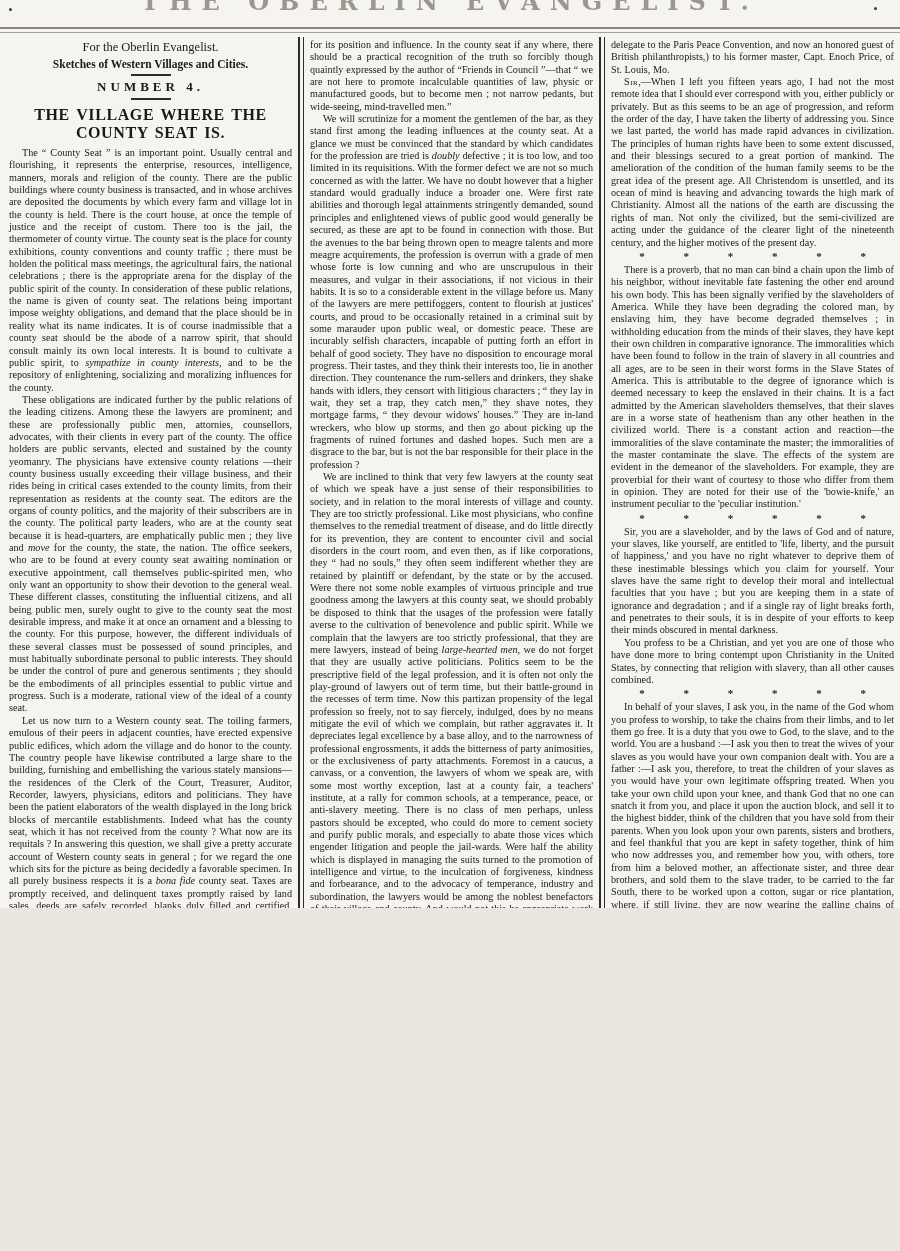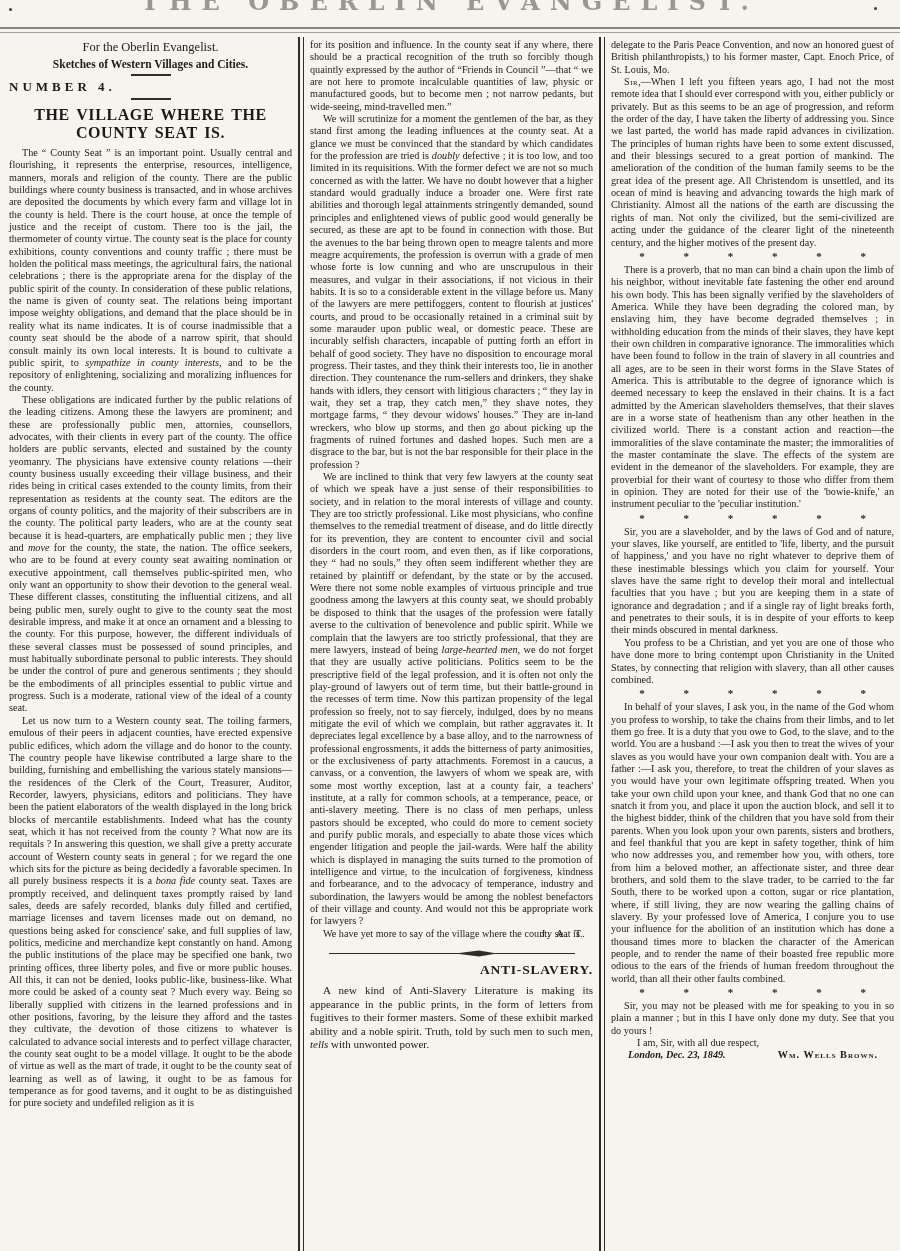--- a/index.html
+++ b/index.html
@@ -1,35 +1,35 @@
 <!DOCTYPE html>
 <html><head>
 <meta charset="utf-8">
 <style>
   html,body{margin:0;padding:0;}
   body{width:900px;height:1251px;background:#e9e7e0;}
-  .page{position:relative;width:900px;height:1251px;background:#f6f4ee;color:#1c1a16;
+  .page{position:relative;width:900px;height:908px;background:#f6f4ee;color:#1c1a16;
         font-family:"Liberation Serif", serif;overflow:hidden;}
   
   .masthead{position:absolute;top:0;left:0;right:0;height:20px;overflow:hidden;text-align:center;}
   .masthead span{display:inline-block;font-family:"DejaVu Serif", serif;font-weight:bold;
         font-size:24px;letter-spacing:10px;color:#5d5a52;opacity:.6;transform:translateY(-13px);}
   .toprule{position:absolute;left:0;right:0;height:0;border-top:2px solid #6d6a61;opacity:.8;}
   .toprule.r1{top:27px;}
   .toprule.r2{top:32px;border-top-width:1px;opacity:.6;}
   .speck{position:absolute;background:#3c3a34;border-radius:50%;}
   
   .cols{position:absolute;top:37px;left:5px;right:2px;bottom:0;display:flex;align-items:stretch;}
   .col{flex:1 1 0;padding:2px 4px 0 4px;min-width:0;}
   .vrule{width:3px;border-left:2px solid #2f2d28;border-right:1px solid #2f2d28;margin:0 2px;}
   
   .kicker{text-align:center;font-size:12.5px;margin:1px 0 3px;}
   .series{text-align:center;font-size:11.5px;font-weight:bold;margin:0 0 4px;}
   .shortrule{width:40px;height:2px;background:#2f2d28;margin:3px auto;}
-  .number{font-size:13px;font-weight:bold;letter-spacing:4px;margin:3px 0 2px;}
+  .number{text-align:center;font-size:13px;font-weight:bold;letter-spacing:4px;margin:3px 0 2px;}
   .headline{text-align:center;font-size:16px;font-weight:bold;letter-spacing:.6px;margin:6px 0 5px;word-spacing:2px;}
   
   .body-text p{margin:0;font-size:10.2px;line-height:12.35px;text-align:justify;text-indent:13px;}
   .body-text p.cont{text-indent:0;}
   .body-text p.stars{text-indent:0;text-align:center;word-spacing:36px;line-height:15px;font-size:11px;font-weight:bold;}
   .sc{font-variant:small-caps;letter-spacing:.5px;}
   
   .closing{position:relative;font-family:Liberation Serif, serif;}
   .closing .sig{position:absolute;right:6px;bottom:0;letter-spacing:2px;font-size:10.6px;}
   

